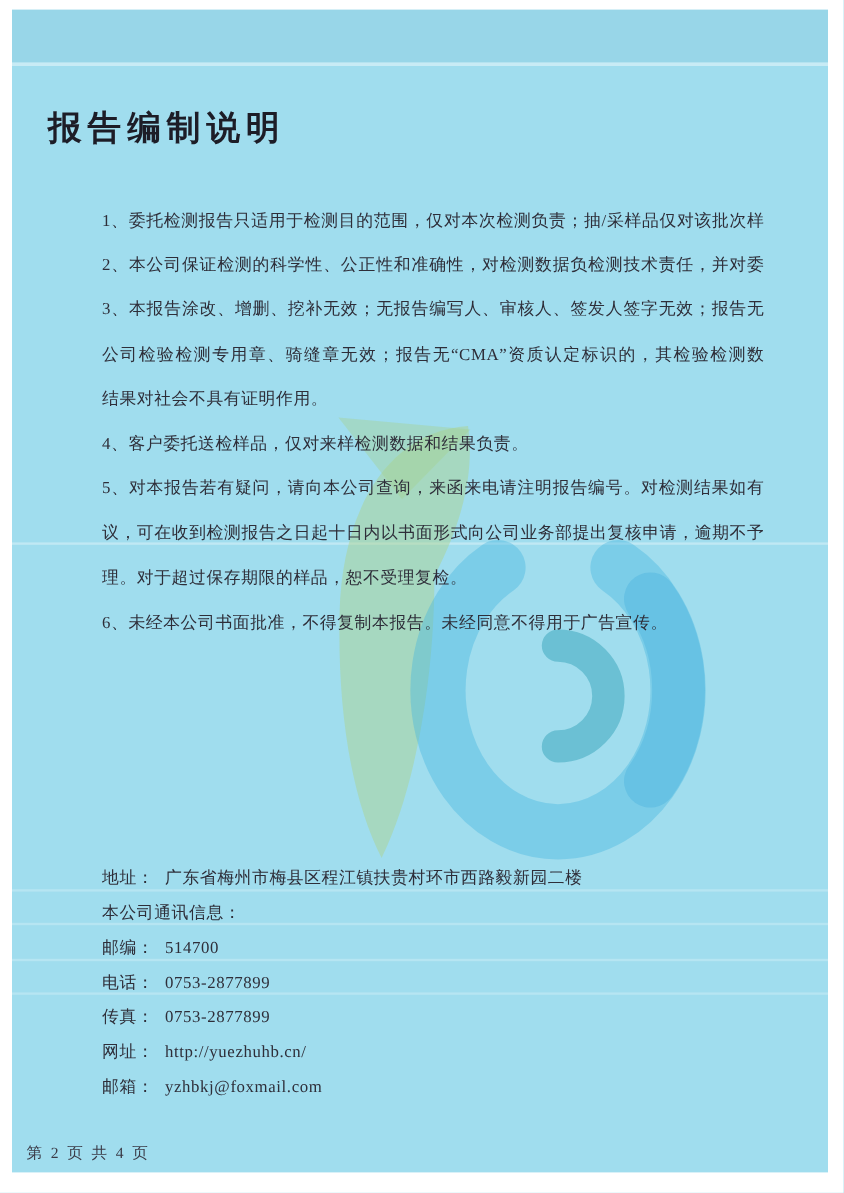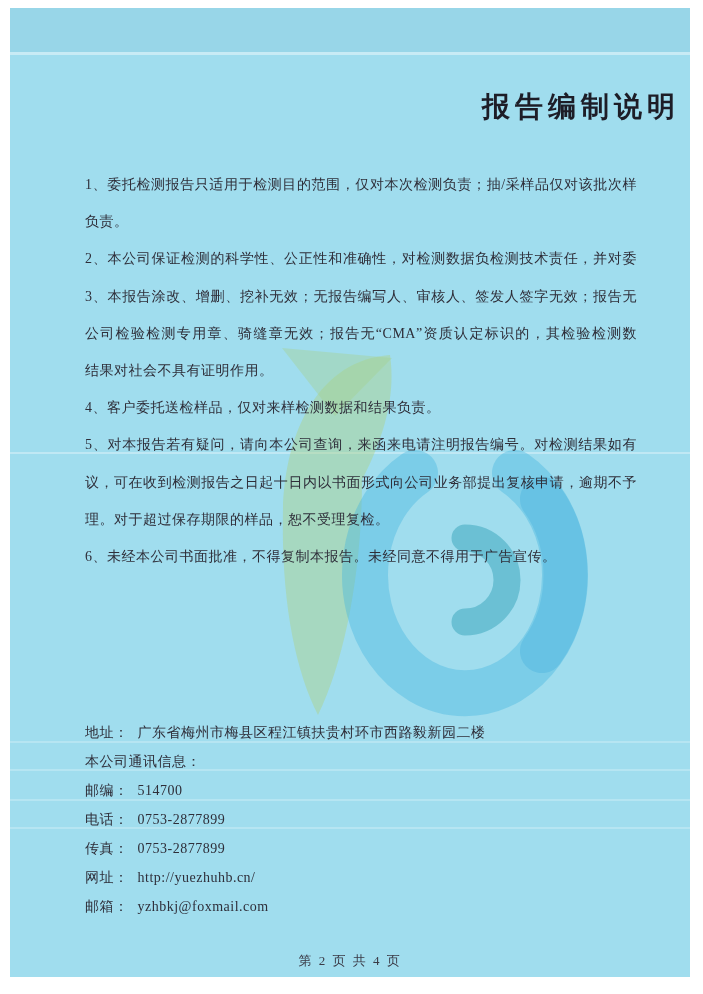--- a/index.html
+++ b/index.html
@@ -23,40 +23,41 @@
   .scanline { position: absolute; left: 0; width: 100%; background: rgba(255,255,255,0.42); }
   .sl1 { top: 44px;  height: 3px; }
   .sl2 { top: 444px; height: 2px; opacity: .8; }
   .sl3 { top: 733px; height: 2px; opacity: .55; }
   .sl4 { top: 761px; height: 2px; opacity: .55; }
   .sl5 { top: 791px; height: 2px; opacity: .55; }
   .sl6 { top: 819px; height: 2px; opacity: .55; }
   .watermark { position: absolute; left: 0; top: 0; width: 680px; height: 969px; pointer-events: none; }
   .title {
     position: absolute; left: 30px; top: 80px; width: 640px;
-    text-align: right;
+    text-align: left;
     font-size: 28px; font-weight: bold; letter-spacing: 5px;
     color: #1d1d27;
   }
   .body-text {
     position: absolute; left: 75px; top: 158px; width: 552px;
     font-size: 14px; color: #2e2e39; letter-spacing: 0.5px;
   }
   .bline { height: 37.2px; line-height: 37.2px; overflow: hidden; white-space: nowrap; }
   .bline.full { white-space: normal; text-align: justify; text-align-last: justify; }
   .contact {
     position: absolute; left: 75px; top: 710px; width: 552px;
     font-size: 14px; color: #2e2e39; letter-spacing: 0.5px;
   }
   .crow { height: 29px; line-height: 29px; white-space: nowrap; }
   .clabel { margin-right: 9px; }
   .footer {
     position: absolute; left: 0; top: 944px; width: 100%;
-    text-align: center; font-size: 13px; letter-spacing: 2px;
+    text-align: left; font-size: 13px; letter-spacing: 2px;
     color: #3a3a46;
+    padding-left: 12px;
   }
 </style>
 </head>
 <body>
 
 <div class="page">
 
   <div class="band-top"></div>
   <div class="scanline sl1"></div>
   <div class="scanline sl2"></div>
@@ -75,21 +76,20 @@
 
     <path fill="none" stroke-width="44" stroke-linecap="round" opacity="0.22" d="M 532 491 A 100 118 0 0 1 532 643" stroke="#1f9bd4"></path>
 
     <path fill="none" stroke-width="27" stroke-linecap="round" opacity="0.45" d="M 455 530 A 42 42 0 0 1 455 614" stroke="#2b9eb3"></path>
   </svg>
 
   <div class="title">报告编制说明</div>
 
   <div class="body-text">
     <div class="bline full">1、委托检测报告只适用于检测目的范围，仅对本次检测负责；抽/采样品仅对该批次样品</div>
-    <div class="bline">负责。</div>
     <div class="bline full">2、本公司保证检测的科学性、公正性和准确性，对检测数据负检测技术责任，并对委托</div>
     <div class="bline full">3、本报告涂改、增删、挖补无效；无报告编写人、审核人、签发人签字无效；报告无本</div>
     <div class="bline full">公司检验检测专用章、骑缝章无效；报告无“CMA”资质认定标识的，其检验检测数据、</div>
     <div class="bline">结果对社会不具有证明作用。</div>
     <div class="bline">4、客户委托送检样品，仅对来样检测数据和结果负责。</div>
     <div class="bline full">5、对本报告若有疑问，请向本公司查询，来函来电请注明报告编号。对检测结果如有异</div>
     <div class="bline full">议，可在收到检测报告之日起十日内以书面形式向公司业务部提出复核申请，逾期不予受</div>
     <div class="bline">理。对于超过保存期限的样品，恕不受理复检。</div>
     <div class="bline">6、未经本公司书面批准，不得复制本报告。未经同意不得用于广告宣传。</div>
   </div>

